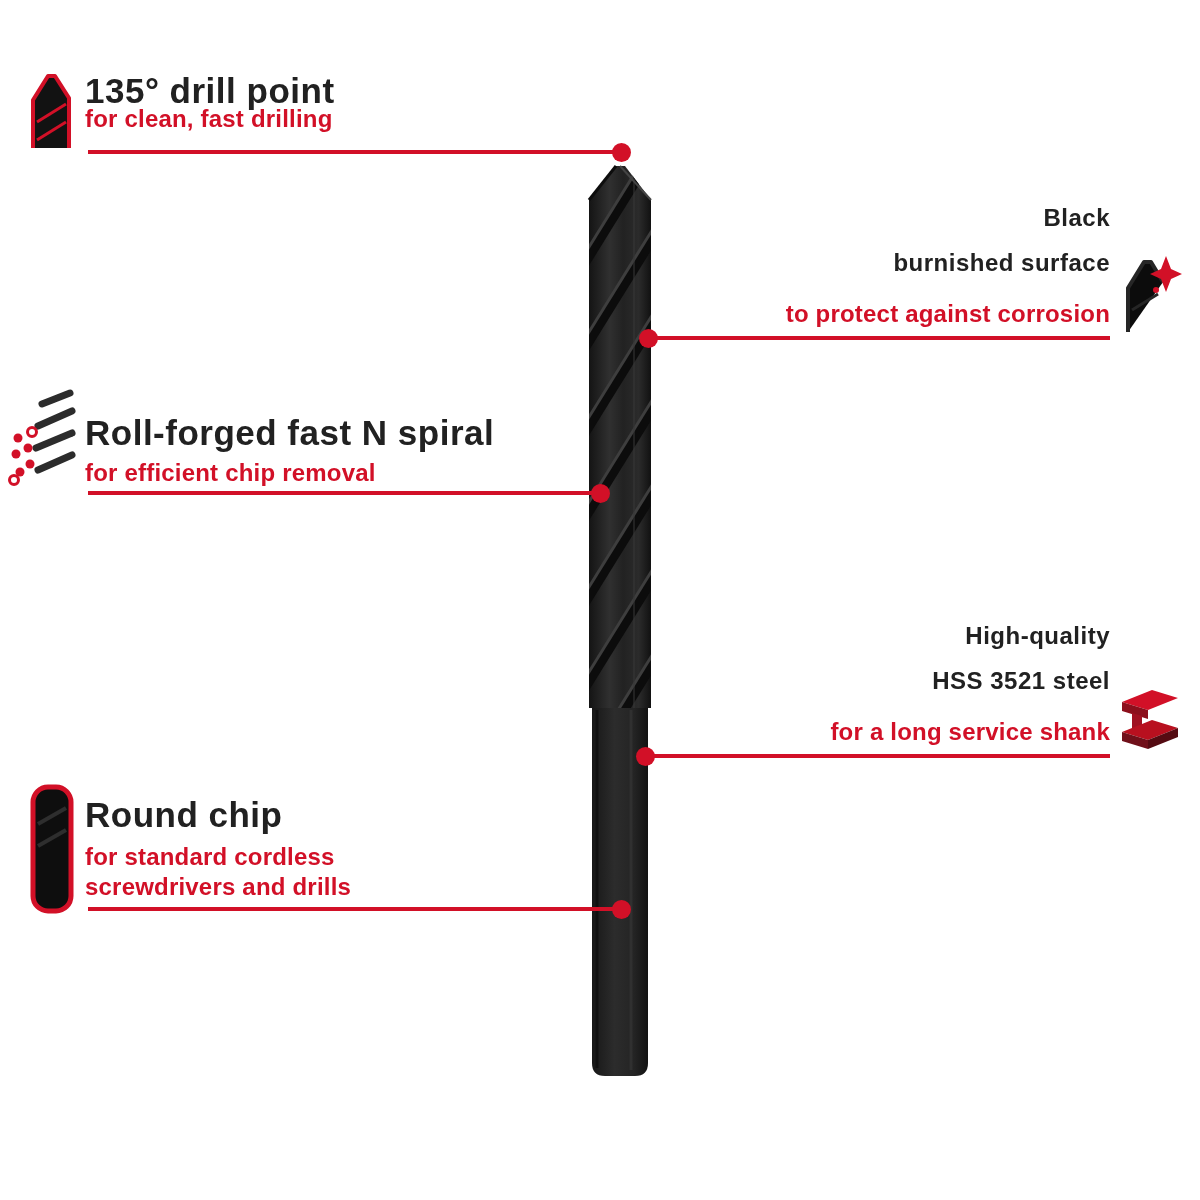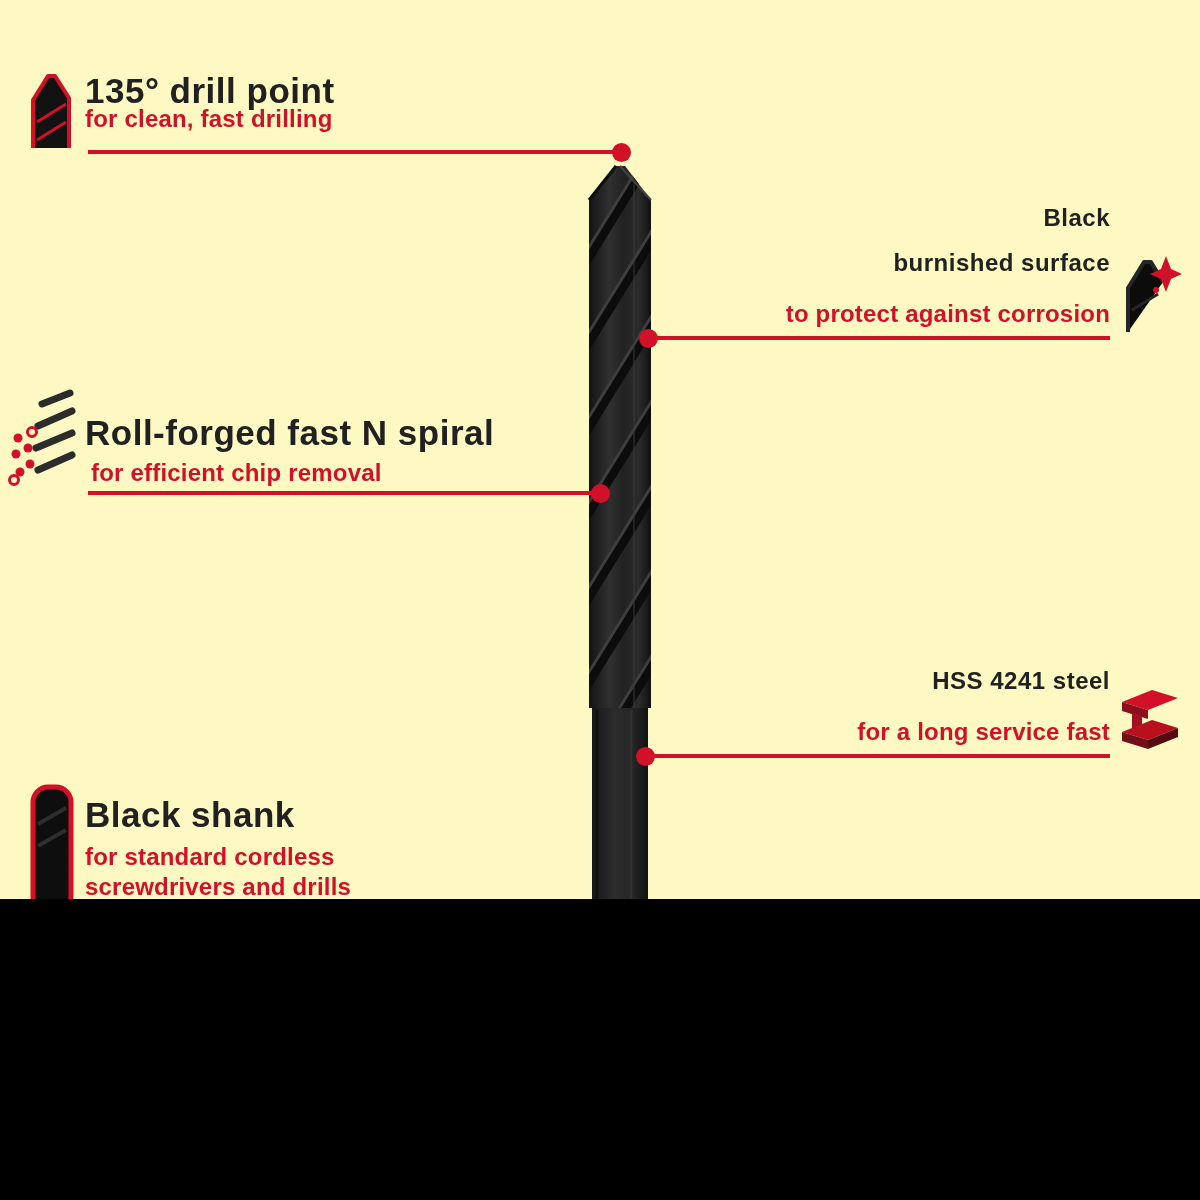--- a/index.html
+++ b/index.html
@@ -1,17 +1,17 @@
 <!DOCTYPE html>
 <html><head>
 <meta charset="utf-8">
 <style>
   html,body{margin:0;padding:0;background:#000;}
   .canvas{
-    position:relative;width:1200px;height:899px;background:#fef9c3;overflow:hidden;
+    position:relative;width:1200px;height:1200px;background:#ffffff;overflow:hidden;
     font-family:"Liberation Sans", sans-serif;
   }
   .title{
     position:absolute;font-weight:700;font-size:35px;line-height:1.18;
     color:#212121;letter-spacing:0.5px;white-space:nowrap;
   }
   .title.right{text-align:center;font-size:24px;}
   .sub{
     position:absolute;font-weight:700;font-size:24px;line-height:1.25;
     color:#d21027;letter-spacing:0.2px;white-space:nowrap;
@@ -114,43 +114,44 @@
       <circle cx="8" cy="66" r="4.5"></circle>
       <circle cx="22" cy="76" r="4.5"></circle>
       <circle cx="12" cy="84" r="4.5"></circle>
     </g>
     <g fill="none" stroke="#d21027" stroke-width="3">
       <circle cx="24" cy="44" r="4.5"></circle>
       <circle cx="6" cy="92" r="4.5"></circle>
     </g>
   </svg>
   <div class="title" style="left:85px;top:412px">Roll-forged fast N spiral</div>
-  <div class="sub" style="left:91px;top:458px">for efficient chip removal</div>
+  <div class="sub" style="left:85px;top:458px">for efficient chip removal</div>
   <div class="cline" style="left:88px;top:491px;width:512px"></div>
   <div class="cdot" style="left:591px;top:484px"></div>
 
-  <div class="title right" style="right:90px;top:667px">HSS 4241 steel</div>
-  <div class="sub right" style="right:90px;top:717px">for a long service fast</div>
+  <div class="title right" style="right:90px;top:622px">High-quality</div>
+  <div class="title right" style="right:90px;top:667px">HSS 3521 steel</div>
+  <div class="sub right" style="right:90px;top:717px">for a long service shank</div>
   <div class="cline" style="left:645px;top:754px;width:465px"></div>
   <div class="cdot" style="left:636px;top:747px"></div>
   <svg class="icon" style="left:1118px;top:686px" width="64" height="70" viewBox="0 0 64 70">
     <polygon points="4,16 34,4 60,12 30,24" fill="#d21027"></polygon>
     <polygon points="4,16 30,24 30,33 4,25" fill="#8c0f1c"></polygon>
     <polygon points="14,27 24,30 24,48 14,45" fill="#a01020"></polygon>
     <polygon points="4,46 34,34 60,42 30,54" fill="#b8101f"></polygon>
     <polygon points="4,46 30,54 30,63 4,55" fill="#70101a"></polygon>
     <polygon points="30,54 60,42 60,51 30,63" fill="#540b12"></polygon>
   </svg>
 
   <svg class="icon" style="left:28px;top:782px" width="48" height="134" viewBox="0 0 48 134">
     <rect x="5" y="5" width="38" height="124" rx="15" fill="#0e0e0e" stroke="#d21027" stroke-width="5"></rect>
     <g stroke="#2e2e2e" stroke-width="4">
       <line x1="10" y1="42" x2="38" y2="26"></line>
       <line x1="10" y1="64" x2="38" y2="48"></line>
     </g>
   </svg>
-  <div class="title" style="left:85px;top:794px">Black shank</div>
+  <div class="title" style="left:85px;top:794px">Round chip</div>
   <div class="sub" style="left:85px;top:872px">screwdrivers and drills</div>
   <div class="sub" style="left:85px;top:842px">for standard cordless</div>
   <div class="cline" style="left:88px;top:907px;width:533px"></div>
   <div class="cdot" style="left:612px;top:900px"></div>
 
 </div>
 
 </body></html>

